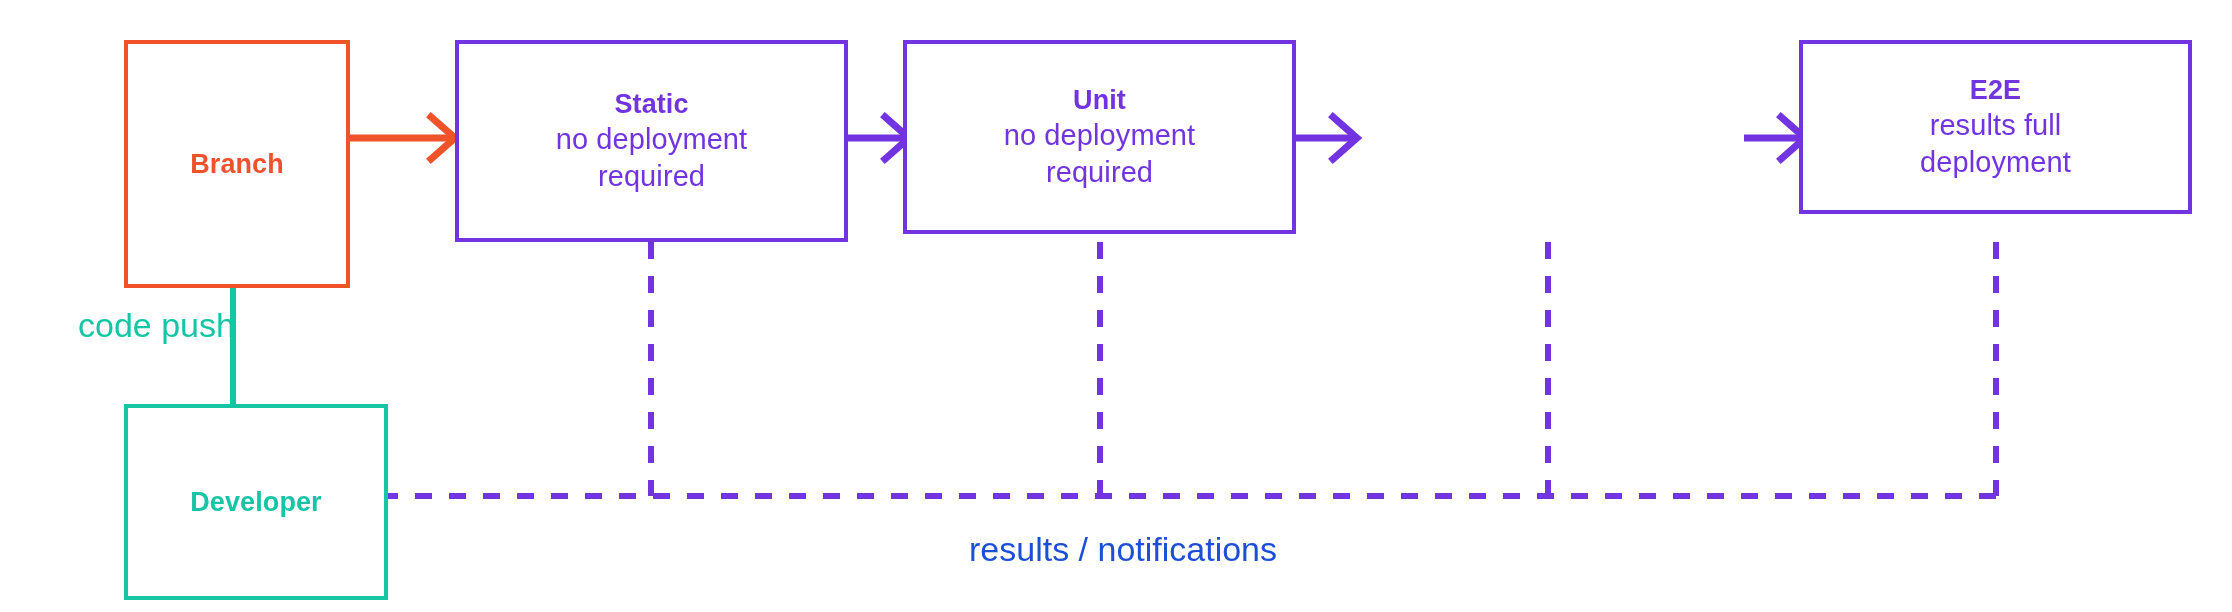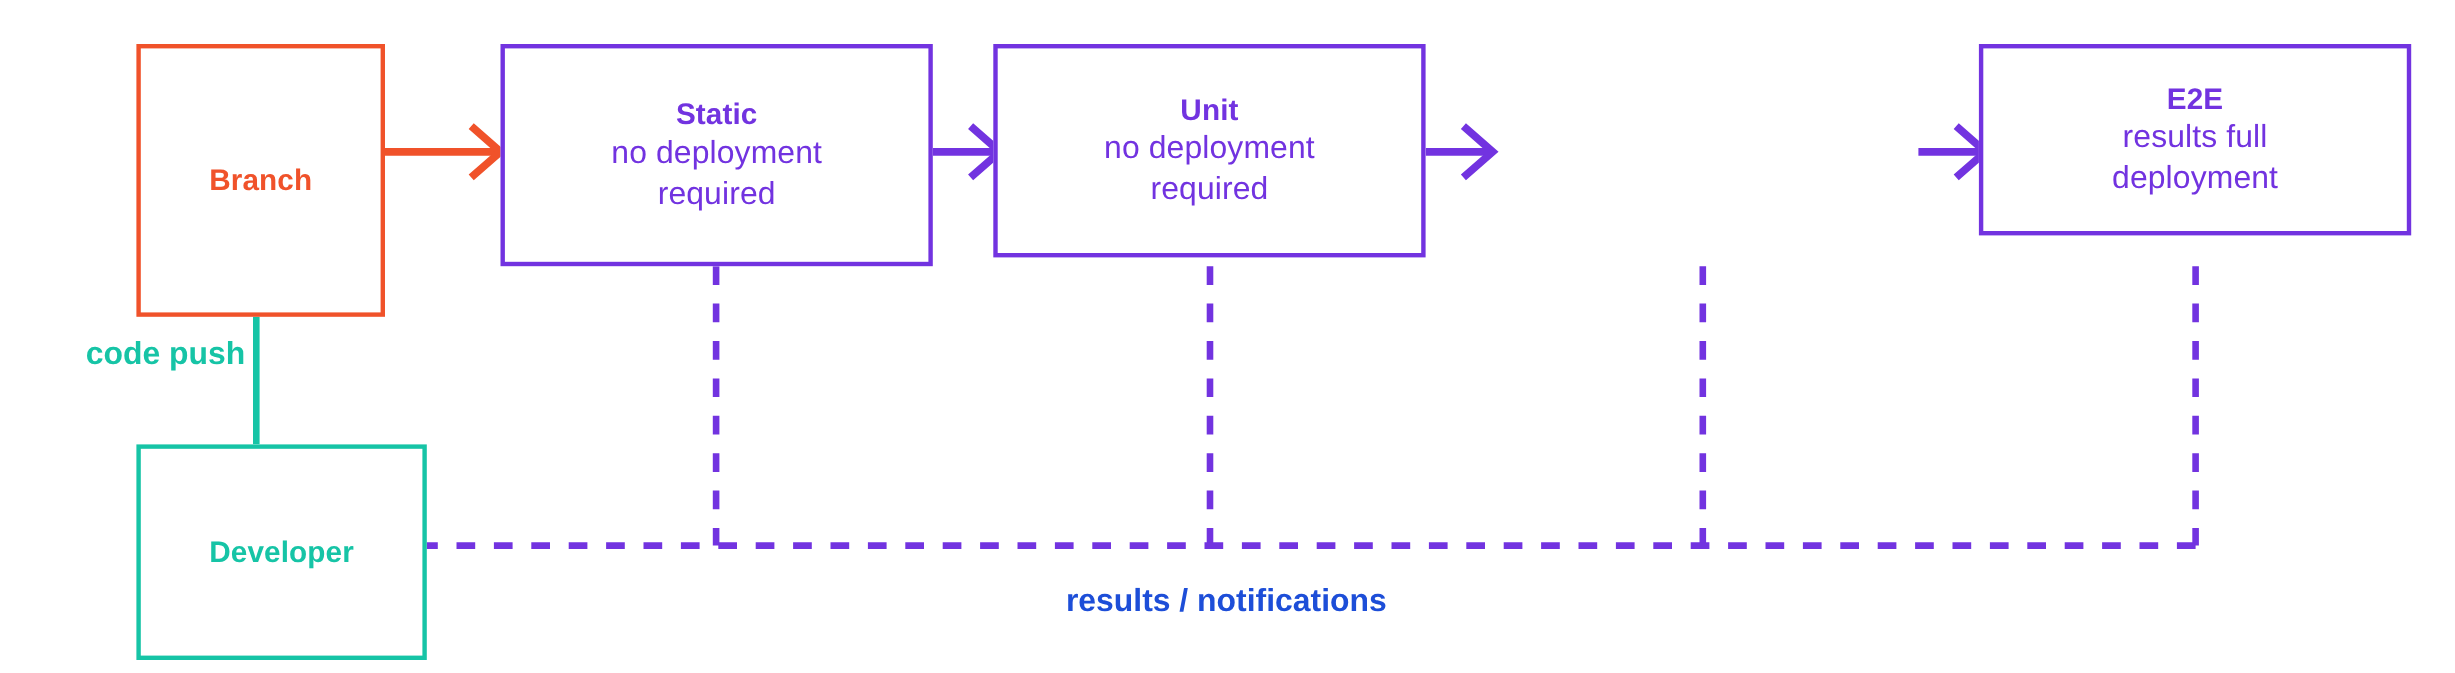--- a/index.html
+++ b/index.html
@@ -54,22 +54,22 @@
   .node.branch {
     border: 4px solid #F0522A;
     color: #F0522A;
   }
   .node.developer {
     border: 4px solid #16C4A6;
     color: #16C4A6;
   }
   .edge-label {
     position: absolute;
-    font-size: 29px;
-    font-weight: bold;
+    font-size: 34px;
+    font-weight: normal;
     white-space: nowrap;
   }
   .edge-label.teal { color: #16C4A6; }
   .edge-label.purple { color: #1d4ed8; }
 </style>
 </head>
 <body>
 
 <div id="diagram">
 

